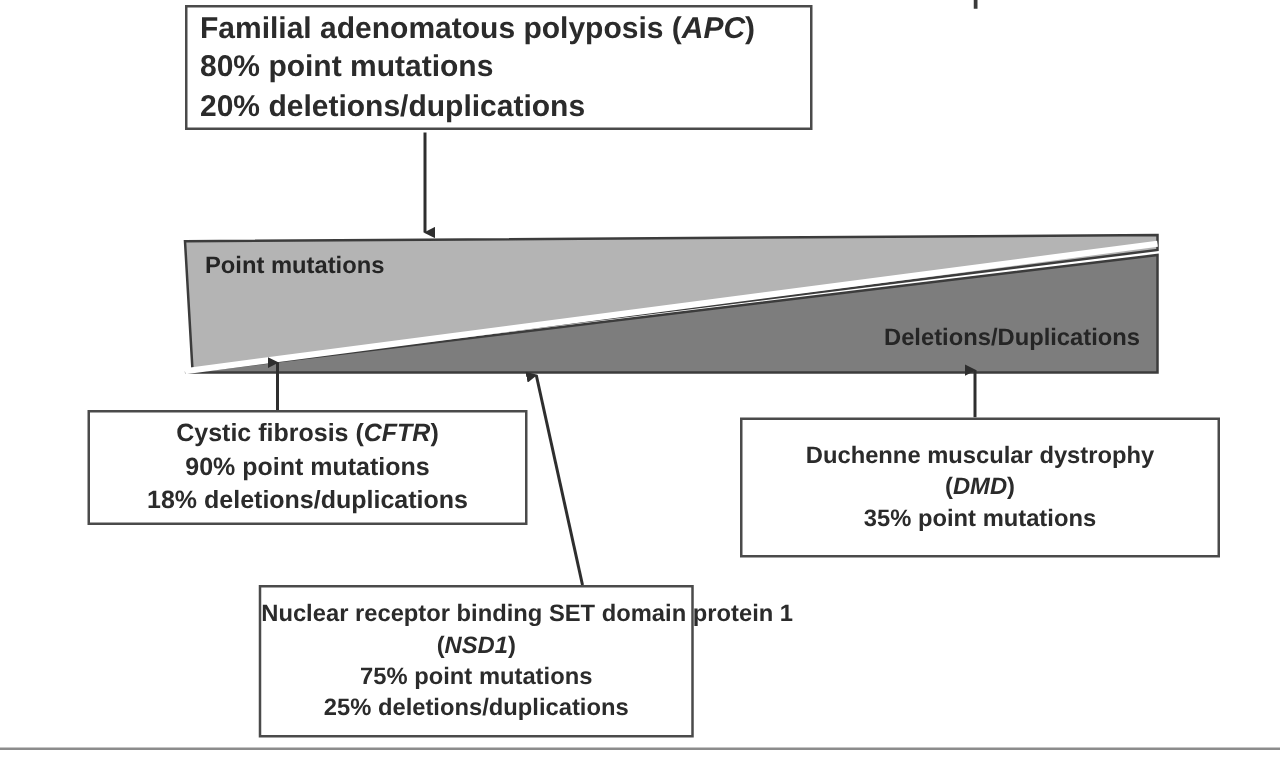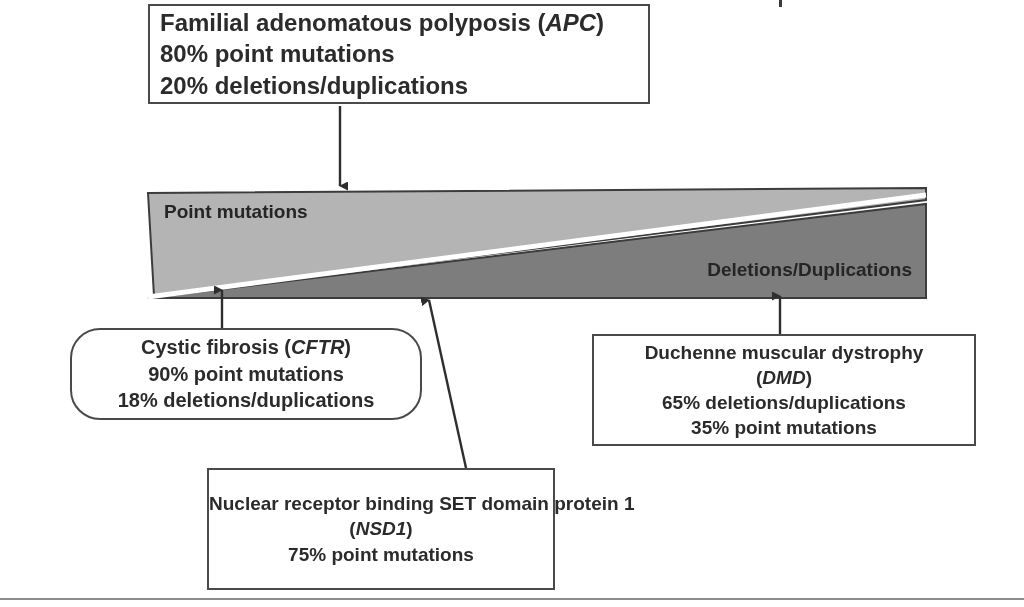--- a/index.html
+++ b/index.html
@@ -48,21 +48,20 @@
     padding: 4px 10px;
     text-align: left;
   }
   #box-cftr {
     left: 70px;
     top: 328px;
     width: 352px;
     height: 92px;
     font-size: 20px;
     text-align: center;
-    border-radius: 30px;
   }
   #box-dmd {
     left: 592px;
     top: 334px;
     width: 384px;
     height: 112px;
     font-size: 19px;
     text-align: center;
   }
   #box-nsd1 {
@@ -175,25 +174,25 @@
 
   <div class="box" id="box-cftr">
     <div class="ln"><span>Cystic fibrosis (</span><i>CFTR</i><span>)</span></div>
     <div class="ln">90% point mutations</div>
     <div class="ln">18% deletions/duplications</div>
   </div>
 
   <div class="box" id="box-dmd">
     <div class="ln">Duchenne muscular dystrophy</div>
     <div class="ln"><span>(</span><i>DMD</i><span>)</span></div>
-    <div class="ln">65% deletions/duplications</div>
     <div class="ln">35% point mutations</div>
   </div>
 
   <div class="box" id="box-nsd1">
     <div class="ln">Nuclear receptor binding SET domain protein 1</div>
     <div class="ln"><span>(</span><i>NSD1</i><span>)</span></div>
     <div class="ln">75% point mutations</div>
+    <div class="ln">25% deletions/duplications</div>
   </div>
 
   <div id="bottom-rule"></div>
 
 </div>
 
 </body></html>

